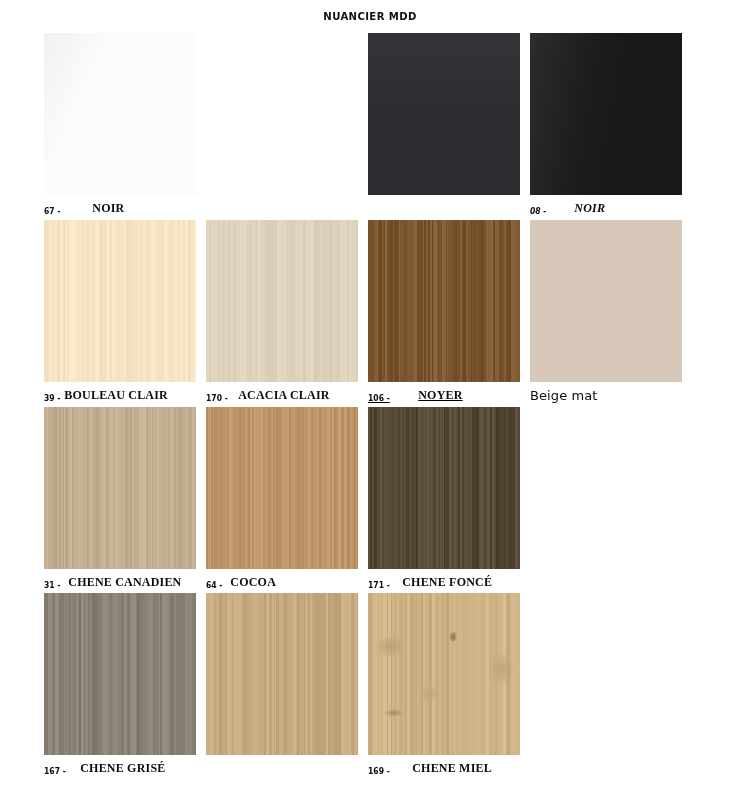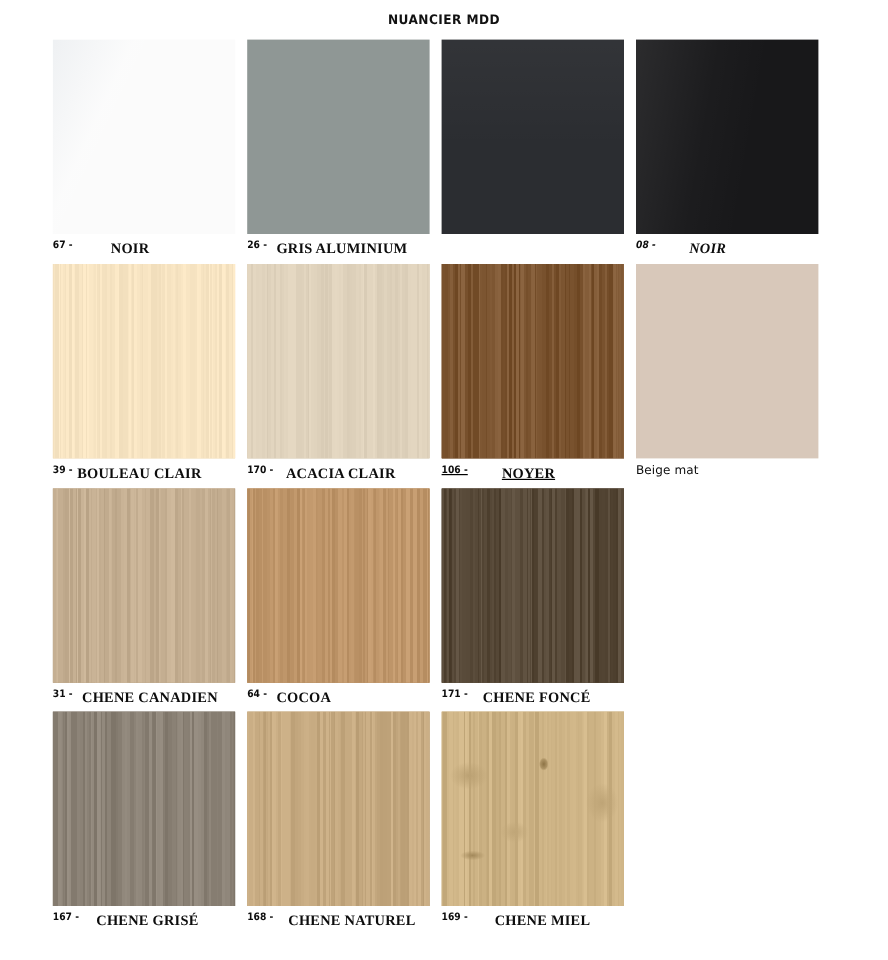--- a/index.html
+++ b/index.html
@@ -56,41 +56,41 @@
   .swatch-chip .grain {
     position: absolute;
     inset: 0;
   }
   .swatch-label {
     margin-top: 5px;
     height: 16px;
     white-space: nowrap;
     color: #0d0d0d;
     display: flex;
-    align-items: flex-start;
+    align-items: flex-end;
   }
   .swatch-code {
     font-family: "DejaVu Sans", sans-serif;
     font-size: 8.5px;
     font-weight: bold;
     letter-spacing: 0px;
     transform: scaleX(0.9);
     transform-origin: left center;
     display: inline-block;
   }
   .swatch-name {
     font-family: "Liberation Serif", "DejaVu Serif", serif;
     font-size: 12px;
     font-weight: bold;
     letter-spacing: 0.2px;
     display: inline-block;
   }
   .swatch-name.plainsans {
     font-family: "DejaVu Sans", sans-serif;
-    font-size: 10px;
+    font-size: 13px;
     font-weight: normal;
     letter-spacing: 0.1px;
   }
 </style>
 </head>
 <body>
 
 <div id="catalog-title">NUANCIER MDD</div>
 
 <div id="swatch-grid">
@@ -98,29 +98,20 @@
       <div class="swatch-cell" style="left: 0px;">
         <div class="swatch-chip" style="background-color: rgb(251, 251, 251); width: 152px; height: 162px;">
           <div class="grain"></div>
           <div class="grain" style="background-image: linear-gradient(115deg, rgba(228, 232, 236, 0.55) 0%, rgba(252, 253, 254, 0.15) 30%, rgba(255, 255, 255, 0) 55%);"></div>
         </div>
         <div class="swatch-label">
           <span class="swatch-code">67 -</span>
           <span class="swatch-name" style="margin-left: 30px;">NOIR</span>
         </div>
       </div>
-      <div class="swatch-cell" style="left: 162px;">
-        <div class="swatch-chip" style="background-color: rgb(143, 151, 149); width: 152px; height: 162px;">
-          <div class="grain"></div>
-        </div>
-        <div class="swatch-label">
-          <span class="swatch-code">26 -</span>
-          <span class="swatch-name" style="margin-left: 6px;">GRIS ALUMINIUM</span>
-        </div>
-      </div>
       <div class="swatch-cell" style="left: 324px;">
         <div class="swatch-chip" style="background-color: rgb(43, 45, 49); width: 152px; height: 162px;">
           <div class="grain"></div>
           <div class="grain" style="background-image: linear-gradient(rgba(255, 255, 255, 0.035) 0%, rgba(255, 255, 255, 0) 55%);"></div>
         </div>
       </div>
       <div class="swatch-cell" style="left: 486px; font-style: italic;">
         <div class="swatch-chip" style="background-color: rgb(24, 24, 26); width: 152px; height: 162px;">
           <div class="grain"></div>
           <div class="grain" style="background-image: linear-gradient(100deg, rgba(255, 255, 255, 0.086) 0%, rgba(255, 255, 255, 0.02) 38%, rgba(255, 255, 255, 0) 62%);"></div>
@@ -203,24 +194,20 @@
           <div class="grain" style="background-image: repeating-linear-gradient(90deg, rgb(132, 123, 111) 0px, rgb(132, 123, 111) 1.64px, rgb(131, 122, 110) 1.64px, rgb(131, 122, 110) 4.33px, rgb(149, 140, 128) 4.33px, rgb(149, 140, 128) 6.72px, rgb(147, 138, 126) 6.72px, rgb(147, 138, 126) 7.62px, rgb(142, 133, 121) 7.62px, rgb(142, 133, 121) 8.23px, rgb(133, 124, 112) 8.23px, rgb(133, 124, 112) 9.1px, rgb(137, 128, 116) 9.1px, rgb(137, 128, 116) 9.75px, rgb(127, 118, 106) 9.75px, rgb(127, 118, 106) 11.46px, rgb(152, 143, 131) 11.46px, rgb(152, 143, 131) 13.3px, rgb(149, 140, 128) 13.3px, rgb(149, 140, 128) 15.4px, rgb(131, 122, 110) 15.4px, rgb(131, 122, 110) 18.36px, rgb(131, 122, 110) 18.36px, rgb(131, 122, 110) 20.1px, rgb(141, 132, 120) 20.1px, rgb(141, 132, 120) 22.43px, rgb(139, 130, 118) 22.43px, rgb(139, 130, 118) 24.79px, rgb(128, 119, 107) 24.79px, rgb(128, 119, 107) 27.24px, rgb(146, 137, 125) 27.24px, rgb(146, 137, 125) 28.49px, rgb(139, 130, 118) 28.49px, rgb(139, 130, 118) 30.39px, rgb(133, 124, 112) 30.39px, rgb(133, 124, 112) 31.76px, rgb(150, 141, 129) 31.76px, rgb(150, 141, 129) 32.61px, rgb(146, 137, 125) 32.61px, rgb(146, 137, 125) 34.55px, rgb(126, 117, 105) 34.55px, rgb(126, 117, 105) 36.74px, rgb(152, 143, 131) 36.74px, rgb(152, 143, 131) 39.3px, rgb(150, 141, 129) 39.3px, rgb(150, 141, 129) 40.2px, rgb(130, 121, 109) 40.2px, rgb(130, 121, 109) 40.92px, rgb(146, 137, 125) 40.92px, rgb(146, 137, 125) 43.53px, rgb(127, 118, 106) 43.53px, rgb(127, 118, 106) 45.4px, rgb(140, 131, 119) 45.4px, rgb(140, 131, 119) 48.18px, rgb(126, 117, 105) 48.18px, rgb(126, 117, 105) 51.11px, rgb(126, 117, 105) 51.11px, rgb(126, 117, 105) 53.03px, rgb(131, 122, 110) 53.03px, rgb(131, 122, 110) 54.51px, rgb(135, 126, 114) 54.51px, rgb(135, 126, 114) 57.51px, rgb(145, 136, 124) 57.51px, rgb(145, 136, 124) 59.75px, rgb(148, 139, 127) 59.75px, rgb(148, 139, 127) 61.47px, rgb(152, 143, 131) 61.47px, rgb(152, 143, 131) 62.23px, rgb(145, 136, 124) 62.23px, rgb(145, 136, 124) 64.55px, rgb(133, 124, 112) 64.55px, rgb(133, 124, 112) 67.73px, rgb(140, 131, 119) 67.73px, rgb(140, 131, 119) 69.13px, rgb(147, 138, 126) 69.13px, rgb(147, 138, 126) 70.72px, rgb(134, 125, 113) 70.72px, rgb(134, 125, 113) 71.36px, rgb(145, 136, 124) 71.36px, rgb(145, 136, 124) 74.02px, rgb(137, 128, 116) 74.02px, rgb(137, 128, 116) 76.12px, rgb(140, 131, 119) 76.12px, rgb(140, 131, 119) 77.22px, rgb(130, 121, 109) 77.22px, rgb(130, 121, 109) 80.42px, rgb(149, 140, 128) 80.42px, rgb(149, 140, 128) 82.69px, rgb(130, 121, 109) 82.69px, rgb(130, 121, 109) 83.64px, rgb(128, 119, 107) 83.64px, rgb(128, 119, 107) 85.94px, rgb(153, 144, 132) 85.94px, rgb(153, 144, 132) 86.87px, rgb(148, 139, 127) 86.87px, rgb(148, 139, 127) 89.27px, rgb(150, 141, 129) 89.27px, rgb(150, 141, 129) 91.73px, rgb(133, 124, 112) 91.73px, rgb(133, 124, 112) 92.36px, rgb(135, 126, 114) 92.36px, rgb(135, 126, 114) 93.45px, rgb(126, 117, 105) 93.45px, rgb(126, 117, 105) 96.17px, rgb(133, 124, 112) 96.17px, rgb(133, 124, 112) 99.13px, rgb(138, 129, 117) 99.13px, rgb(138, 129, 117) 102.28px, rgb(133, 124, 112) 102.28px, rgb(133, 124, 112) 103.38px, rgb(143, 134, 122) 103.38px, rgb(143, 134, 122) 104.65px, rgb(146, 137, 125) 104.65px, rgb(146, 137, 125) 107px, rgb(148, 139, 127) 107px, rgb(148, 139, 127) 108.59px, rgb(128, 119, 107) 108.59px, rgb(128, 119, 107) 109.59px, rgb(137, 128, 116) 109.59px, rgb(137, 128, 116) 112.41px, rgb(136, 127, 115) 112.41px, rgb(136, 127, 115) 114.66px, rgb(153, 144, 132) 114.66px, rgb(153, 144, 132) 116.3px, rgb(128, 119, 107) 116.3px, rgb(128, 119, 107) 117.68px, rgb(151, 142, 130) 117.68px, rgb(151, 142, 130) 120.8px, rgb(148, 139, 127) 120.8px, rgb(148, 139, 127) 123.57px, rgb(144, 135, 123) 123.57px, rgb(144, 135, 123) 126.07px, rgb(128, 119, 107) 126.07px, rgb(128, 119, 107) 128.77px, rgb(135, 126, 114) 128.77px, rgb(135, 126, 114) 130.51px, rgb(144, 135, 123) 130.51px, rgb(144, 135, 123) 131.76px, rgb(134, 125, 113) 131.76px, rgb(134, 125, 113) 134.09px, rgb(134, 125, 113) 134.09px, rgb(134, 125, 113) 137.1px, rgb(137, 128, 116) 137.1px, rgb(137, 128, 116) 137.75px, rgb(134, 125, 113) 137.75px, rgb(134, 125, 113) 140.73px, rgb(147, 138, 126) 140.73px, rgb(147, 138, 126) 143.59px, rgb(143, 134, 122) 143.59px, rgb(143, 134, 122) 145.19px, rgb(144, 135, 123) 145.19px, rgb(144, 135, 123) 148.05px, rgb(133, 124, 112) 148.05px, rgb(133, 124, 112) 149.41px, rgb(138, 129, 117) 149.41px, rgb(138, 129, 117) 150.32px, rgb(133, 124, 112) 150.32px, rgb(133, 124, 112) 151.33px, rgb(126, 117, 105) 151.33px, rgb(126, 117, 105) 153.19px, rgb(146, 137, 125) 153.19px, rgb(146, 137, 125) 155.3px, rgb(130, 121, 109) 155.3px, rgb(130, 121, 109) 158.49px, rgb(139, 130, 118) 158.49px, rgb(139, 130, 118) 160.99px, rgb(140, 131, 119) 160.99px, rgb(140, 131, 119) 161.98px, rgb(151, 142, 130) 161.98px, rgb(151, 142, 130) 163.99px, rgb(133, 124, 112) 163.99px, rgb(133, 124, 112) 166.48px, rgb(127, 118, 106) 166.48px, rgb(127, 118, 106) 167.32px, rgb(147, 138, 126) 167.32px, rgb(147, 138, 126) 168.14px, rgb(149, 140, 128) 168.14px, rgb(149, 140, 128) 169.1px, rgb(134, 125, 113) 169.1px, rgb(134, 125, 113) 171.03px, rgb(133, 124, 112) 171.03px, rgb(133, 124, 112) 172.68px, rgb(140, 131, 119) 172.68px, rgb(140, 131, 119) 174.05px, rgb(148, 139, 127) 174.05px, rgb(148, 139, 127) 175.27px, rgb(146, 137, 125) 175.27px, rgb(146, 137, 125) 178.32px, rgb(134, 125, 113) 178.32px, rgb(134, 125, 113) 181px, rgb(129, 120, 108) 181px, rgb(129, 120, 108) 183.58px, rgb(151, 142, 130) 183.58px, rgb(151, 142, 130) 185.85px, rgb(153, 144, 132) 185.85px, rgb(153, 144, 132) 186.5px, rgb(147, 138, 126) 186.5px, rgb(147, 138, 126) 188.88px, rgb(134, 125, 113) 188.88px, rgb(134, 125, 113) 191.78px, rgb(145, 136, 124) 191.78px, rgb(145, 136, 124) 192.92px, rgb(140, 131, 119) 192.92px, rgb(140, 131, 119) 193.82px, rgb(147, 138, 126) 193.82px, rgb(147, 138, 126) 196.29px, rgb(144, 135, 123) 196.29px, rgb(144, 135, 123) 197.78px, rgb(140, 131, 119) 197.78px, rgb(140, 131, 119) 198.59px, rgb(135, 126, 114) 198.59px, rgb(135, 126, 114) 199.23px, rgb(134, 125, 113) 199.23px, rgb(134, 125, 113) 200.47px, rgb(129, 120, 108) 200.47px, rgb(129, 120, 108) 201.27px, rgb(148, 139, 127) 201.27px, rgb(148, 139, 127) 202.84px, rgb(127, 118, 106) 202.84px, rgb(127, 118, 106) 205.1px), linear-gradient(90deg, rgba(0, 0, 0, 0) 0px, rgb(146, 137, 125) 0px, rgb(146, 137, 125) 16px, rgba(0, 0, 0, 0) 16px, rgb(131, 122, 110) 16px, rgb(131, 122, 110) 36.2px, rgba(0, 0, 0, 0) 36.2px, rgb(129, 120, 108) 36.2px, rgb(129, 120, 108) 68.4px, rgba(0, 0, 0, 0) 68.4px, rgb(129, 120, 108) 68.4px, rgb(129, 120, 108) 107.9px, rgba(0, 0, 0, 0) 107.9px, rgb(138, 129, 117) 107.9px, rgb(138, 129, 117) 144.1px), linear-gradient(rgb(148, 139, 127) 0%, rgb(134, 125, 113) 45%, rgb(144, 135, 123) 72%, rgb(130, 121, 109) 100%);"></div>
         </div>
         <div class="swatch-label">
           <span class="swatch-code">167 -</span>
           <span class="swatch-name" style="margin-left: 12px;">CHENE GRISÉ</span>
         </div>
       </div>
       <div class="swatch-cell" style="left: 162px;">
         <div class="swatch-chip" style="background-color: rgb(196, 168, 127); width: 152px; height: 162px;">
           <div class="grain" style="background-image: repeating-linear-gradient(90deg, rgb(205, 177, 136) 0px, rgb(205, 177, 136) 1.38px, rgb(202, 174, 133) 1.38px, rgb(202, 174, 133) 4.47px, rgb(208, 180, 139) 4.47px, rgb(208, 180, 139) 5.9px, rgb(207, 179, 138) 5.9px, rgb(207, 179, 138) 6.91px, rgb(198, 170, 129) 6.91px, rgb(198, 170, 129) 9.44px, rgb(193, 165, 124) 9.44px, rgb(193, 165, 124) 10.38px, rgb(202, 174, 133) 10.38px, rgb(202, 174, 133) 13.07px, rgb(190, 162, 121) 13.07px, rgb(190, 162, 121) 14.01px, rgb(186, 158, 117) 14.01px, rgb(186, 158, 117) 16.04px, rgb(198, 170, 129) 16.04px, rgb(198, 170, 129) 16.85px, rgb(196, 168, 127) 16.85px, rgb(196, 168, 127) 17.68px, rgb(202, 174, 133) 17.68px, rgb(202, 174, 133) 18.97px, rgb(190, 162, 121) 18.97px, rgb(190, 162, 121) 20.69px, rgb(209, 181, 140) 20.69px, rgb(209, 181, 140) 21.96px, rgb(208, 180, 139) 21.96px, rgb(208, 180, 139) 24.09px, rgb(203, 175, 134) 24.09px, rgb(203, 175, 134) 25.97px, rgb(196, 168, 127) 25.97px, rgb(196, 168, 127) 28.37px, rgb(209, 181, 140) 28.37px, rgb(209, 181, 140) 29.26px, rgb(205, 177, 136) 29.26px, rgb(205, 177, 136) 32.22px, rgb(205, 177, 136) 32.22px, rgb(205, 177, 136) 33.35px, rgb(205, 177, 136) 33.35px, rgb(205, 177, 136) 35.53px, rgb(200, 172, 131) 35.53px, rgb(200, 172, 131) 36.8px, rgb(189, 161, 120) 36.8px, rgb(189, 161, 120) 39.9px, rgb(194, 166, 125) 39.9px, rgb(194, 166, 125) 42.15px, rgb(196, 168, 127) 42.15px, rgb(196, 168, 127) 44.77px, rgb(200, 172, 131) 44.77px, rgb(200, 172, 131) 47.11px, rgb(203, 175, 134) 47.11px, rgb(203, 175, 134) 48.85px, rgb(204, 176, 135) 48.85px, rgb(204, 176, 135) 51.47px, rgb(200, 172, 131) 51.47px, rgb(200, 172, 131) 53.56px, rgb(199, 171, 130) 53.56px, rgb(199, 171, 130) 56.62px, rgb(200, 172, 131) 56.62px, rgb(200, 172, 131) 58.47px, rgb(187, 159, 118) 58.47px, rgb(187, 159, 118) 60.48px, rgb(207, 179, 138) 60.48px, rgb(207, 179, 138) 63.01px, rgb(191, 163, 122) 63.01px, rgb(191, 163, 122) 65.99px, rgb(206, 178, 137) 65.99px, rgb(206, 178, 137) 67.84px, rgb(191, 163, 122) 67.84px, rgb(191, 163, 122) 69.11px, rgb(207, 179, 138) 69.11px, rgb(207, 179, 138) 70.08px, rgb(191, 163, 122) 70.08px, rgb(191, 163, 122) 72.16px, rgb(187, 159, 118) 72.16px, rgb(187, 159, 118) 72.91px, rgb(203, 175, 134) 72.91px, rgb(203, 175, 134) 75.97px, rgb(200, 172, 131) 75.97px, rgb(200, 172, 131) 76.94px, rgb(197, 169, 128) 76.94px, rgb(197, 169, 128) 78.09px, rgb(188, 160, 119) 78.09px, rgb(188, 160, 119) 81.19px, rgb(198, 170, 129) 81.19px, rgb(198, 170, 129) 84.35px, rgb(198, 170, 129) 84.35px, rgb(198, 170, 129) 87.26px, rgb(207, 179, 138) 87.26px, rgb(207, 179, 138) 89.98px, rgb(202, 174, 133) 89.98px, rgb(202, 174, 133) 90.97px, rgb(185, 157, 116) 90.97px, rgb(185, 157, 116) 93.41px, rgb(196, 168, 127) 93.41px, rgb(196, 168, 127) 95.61px, rgb(191, 163, 122) 95.61px, rgb(191, 163, 122) 96.86px, rgb(202, 174, 133) 96.86px, rgb(202, 174, 133) 98.41px, rgb(190, 162, 121) 98.41px, rgb(190, 162, 121) 99.31px, rgb(204, 176, 135) 99.31px, rgb(204, 176, 135) 102.27px, rgb(190, 162, 121) 102.27px, rgb(190, 162, 121) 104.01px, rgb(207, 179, 138) 104.01px, rgb(207, 179, 138) 104.82px, rgb(204, 176, 135) 104.82px, rgb(204, 176, 135) 106.31px, rgb(195, 167, 126) 106.31px, rgb(195, 167, 126) 108.01px, rgb(191, 163, 122) 108.01px, rgb(191, 163, 122) 110.33px, rgb(188, 160, 119) 110.33px, rgb(188, 160, 119) 113.39px, rgb(189, 161, 120) 113.39px, rgb(189, 161, 120) 116.48px, rgb(190, 162, 121) 116.48px, rgb(190, 162, 121) 119.66px, rgb(209, 181, 140) 119.66px, rgb(209, 181, 140) 121.73px, rgb(187, 159, 118) 121.73px, rgb(187, 159, 118) 123.74px, rgb(193, 165, 124) 123.74px, rgb(193, 165, 124) 125.54px, rgb(198, 170, 129) 125.54px, rgb(198, 170, 129) 127.4px, rgb(190, 162, 121) 127.4px, rgb(190, 162, 121) 128.39px, rgb(187, 159, 118) 128.39px, rgb(187, 159, 118) 131.59px, rgb(188, 160, 119) 131.59px, rgb(188, 160, 119) 132.81px, rgb(186, 158, 117) 132.81px, rgb(186, 158, 117) 134.61px, rgb(207, 179, 138) 134.61px, rgb(207, 179, 138) 137.55px, rgb(204, 176, 135) 137.55px, rgb(204, 176, 135) 138.77px, rgb(208, 180, 139) 138.77px, rgb(208, 180, 139) 139.56px, rgb(209, 181, 140) 139.56px, rgb(209, 181, 140) 140.69px, rgb(199, 171, 130) 140.69px, rgb(199, 171, 130) 142.48px, rgb(208, 180, 139) 142.48px, rgb(208, 180, 139) 145.21px, rgb(193, 165, 124) 145.21px, rgb(193, 165, 124) 146.83px, rgb(186, 158, 117) 146.83px, rgb(186, 158, 117) 147.52px, rgb(206, 178, 137) 147.52px, rgb(206, 178, 137) 149.35px, rgb(203, 175, 134) 149.35px, rgb(203, 175, 134) 151.21px, rgb(190, 162, 121) 151.21px, rgb(190, 162, 121) 152.77px, rgb(189, 161, 120) 152.77px, rgb(189, 161, 120) 153.68px, rgb(200, 172, 131) 153.68px, rgb(200, 172, 131) 155.08px, rgb(191, 163, 122) 155.08px, rgb(191, 163, 122) 158.18px, rgb(194, 166, 125) 158.18px, rgb(194, 166, 125) 160.96px, rgb(186, 158, 117) 160.96px, rgb(186, 158, 117) 164.1px, rgb(197, 169, 128) 164.1px, rgb(197, 169, 128) 164.86px, rgb(204, 176, 135) 164.86px, rgb(204, 176, 135) 165.95px, rgb(207, 179, 138) 165.95px, rgb(207, 179, 138) 167.86px, rgb(189, 161, 120) 167.86px, rgb(189, 161, 120) 169.35px, rgb(204, 176, 135) 169.35px, rgb(204, 176, 135) 171.66px), linear-gradient(90deg, rgba(0, 0, 0, 0) 0px, rgb(203, 175, 134) 0px, rgb(203, 175, 134) 18.8px, rgba(0, 0, 0, 0) 18.8px, rgb(201, 173, 132) 18.8px, rgb(201, 173, 132) 33.6px, rgba(0, 0, 0, 0) 33.6px, rgb(202, 174, 133) 33.6px, rgb(202, 174, 133) 50.6px, rgba(0, 0, 0, 0) 50.6px, rgb(200, 172, 131) 50.6px, rgb(200, 172, 131) 88.3px, rgba(0, 0, 0, 0) 88.3px, rgb(190, 162, 121) 88.3px, rgb(190, 162, 121) 115.5px, rgba(0, 0, 0, 0) 115.5px, rgb(201, 173, 132) 115.5px, rgb(201, 173, 132) 137.8px), linear-gradient(rgb(206, 178, 137) 0%, rgb(192, 164, 123) 45%, rgb(202, 174, 133) 72%, rgb(188, 160, 119) 100%);"></div>
-        </div>
-        <div class="swatch-label">
-          <span class="swatch-code">168 -</span>
-          <span class="swatch-name" style="margin-left: 10px;">CHENE NATUREL</span>
         </div>
       </div>
       <div class="swatch-cell" style="left: 324px;">
         <div class="swatch-chip" style="background-color: rgb(203, 177, 131); width: 152px; height: 162px;">
           <div class="grain" style="background-image: repeating-linear-gradient(90deg, rgb(202, 176, 130) 0px, rgb(202, 176, 130) 1.12px, rgb(193, 167, 121) 1.12px, rgb(193, 167, 121) 4.31px, rgb(208, 182, 136) 4.31px, rgb(208, 182, 136) 6.5px, rgb(212, 186, 140) 6.5px, rgb(212, 186, 140) 9.2px, rgb(205, 179, 133) 9.2px, rgb(205, 179, 133) 10.02px, rgb(210, 184, 138) 10.02px, rgb(210, 184, 138) 11.78px, rgb(208, 182, 136) 11.78px, rgb(208, 182, 136) 12.81px, rgb(207, 181, 135) 12.81px, rgb(207, 181, 135) 14.68px, rgb(215, 189, 143) 14.68px, rgb(215, 189, 143) 16.26px, rgb(215, 189, 143) 16.26px, rgb(215, 189, 143) 19.04px, rgb(191, 165, 119) 19.04px, rgb(191, 165, 119) 19.91px, rgb(217, 191, 145) 19.91px, rgb(217, 191, 145) 21.11px, rgb(214, 188, 142) 21.11px, rgb(214, 188, 142) 23.06px, rgb(191, 165, 119) 23.06px, rgb(191, 165, 119) 24.23px, rgb(207, 181, 135) 24.23px, rgb(207, 181, 135) 26.39px, rgb(199, 173, 127) 26.39px, rgb(199, 173, 127) 27.77px, rgb(206, 180, 134) 27.77px, rgb(206, 180, 134) 30.12px, rgb(213, 187, 141) 30.12px, rgb(213, 187, 141) 31.08px, rgb(199, 173, 127) 31.08px, rgb(199, 173, 127) 32.92px, rgb(198, 172, 126) 32.92px, rgb(198, 172, 126) 34.04px, rgb(203, 177, 131) 34.04px, rgb(203, 177, 131) 37.12px, rgb(198, 172, 126) 37.12px, rgb(198, 172, 126) 37.9px, rgb(193, 167, 121) 37.9px, rgb(193, 167, 121) 39.1px, rgb(214, 188, 142) 39.1px, rgb(214, 188, 142) 42.21px, rgb(193, 167, 121) 42.21px, rgb(193, 167, 121) 45.25px, rgb(200, 174, 128) 45.25px, rgb(200, 174, 128) 47.82px, rgb(194, 168, 122) 47.82px, rgb(194, 168, 122) 49.21px, rgb(208, 182, 136) 49.21px, rgb(208, 182, 136) 49.82px, rgb(204, 178, 132) 49.82px, rgb(204, 178, 132) 52.86px, rgb(193, 167, 121) 52.86px, rgb(193, 167, 121) 54.67px, rgb(212, 186, 140) 54.67px, rgb(212, 186, 140) 56.75px, rgb(204, 178, 132) 56.75px, rgb(204, 178, 132) 59.07px, rgb(203, 177, 131) 59.07px, rgb(203, 177, 131) 61.35px, rgb(194, 168, 122) 61.35px, rgb(194, 168, 122) 63.73px, rgb(214, 188, 142) 63.73px, rgb(214, 188, 142) 65.91px, rgb(217, 191, 145) 65.91px, rgb(217, 191, 145) 66.85px, rgb(216, 190, 144) 66.85px, rgb(216, 190, 144) 67.46px, rgb(199, 173, 127) 67.46px, rgb(199, 173, 127) 70.62px, rgb(208, 182, 136) 70.62px, rgb(208, 182, 136) 72.93px, rgb(199, 173, 127) 72.93px, rgb(199, 173, 127) 75.78px, rgb(200, 174, 128) 75.78px, rgb(200, 174, 128) 76.9px, rgb(210, 184, 138) 76.9px, rgb(210, 184, 138) 77.71px, rgb(192, 166, 120) 77.71px, rgb(192, 166, 120) 80.76px, rgb(208, 182, 136) 80.76px, rgb(208, 182, 136) 81.82px, rgb(207, 181, 135) 81.82px, rgb(207, 181, 135) 83.58px, rgb(202, 176, 130) 83.58px, rgb(202, 176, 130) 85.16px, rgb(208, 182, 136) 85.16px, rgb(208, 182, 136) 87.23px, rgb(211, 185, 139) 87.23px, rgb(211, 185, 139) 88.04px, rgb(204, 178, 132) 88.04px, rgb(204, 178, 132) 89.91px, rgb(208, 182, 136) 89.91px, rgb(208, 182, 136) 90.88px, rgb(204, 178, 132) 90.88px, rgb(204, 178, 132) 91.76px, rgb(206, 180, 134) 91.76px, rgb(206, 180, 134) 94.74px, rgb(201, 175, 129) 94.74px, rgb(201, 175, 129) 96.58px, rgb(208, 182, 136) 96.58px, rgb(208, 182, 136) 97.24px, rgb(208, 182, 136) 97.24px, rgb(208, 182, 136) 97.84px, rgb(203, 177, 131) 97.84px, rgb(203, 177, 131) 100.38px, rgb(206, 180, 134) 100.38px, rgb(206, 180, 134) 102.67px, rgb(210, 184, 138) 102.67px, rgb(210, 184, 138) 104.58px, rgb(204, 178, 132) 104.58px, rgb(204, 178, 132) 106.64px, rgb(209, 183, 137) 106.64px, rgb(209, 183, 137) 109.83px, rgb(210, 184, 138) 109.83px, rgb(210, 184, 138) 111.68px, rgb(206, 180, 134) 111.68px, rgb(206, 180, 134) 113.73px, rgb(203, 177, 131) 113.73px, rgb(203, 177, 131) 114.9px, rgb(205, 179, 133) 114.9px, rgb(205, 179, 133) 116.97px, rgb(209, 183, 137) 116.97px, rgb(209, 183, 137) 117.84px, rgb(212, 186, 140) 117.84px, rgb(212, 186, 140) 118.48px, rgb(216, 190, 144) 118.48px, rgb(216, 190, 144) 120.78px, rgb(201, 175, 129) 120.78px, rgb(201, 175, 129) 123.02px, rgb(204, 178, 132) 123.02px, rgb(204, 178, 132) 126.07px, rgb(204, 178, 132) 126.07px, rgb(204, 178, 132) 126.96px, rgb(199, 173, 127) 126.96px, rgb(199, 173, 127) 128.78px, rgb(205, 179, 133) 128.78px, rgb(205, 179, 133) 130.42px, rgb(206, 180, 134) 130.42px, rgb(206, 180, 134) 132.52px, rgb(210, 184, 138) 132.52px, rgb(210, 184, 138) 135.49px, rgb(217, 191, 145) 135.49px, rgb(217, 191, 145) 137.98px), linear-gradient(90deg, rgba(0, 0, 0, 0) 0px, rgb(209, 183, 137) 0px, rgb(209, 183, 137) 38.3px, rgba(0, 0, 0, 0) 38.3px, rgb(211, 185, 139) 38.3px, rgb(211, 185, 139) 58.6px, rgba(0, 0, 0, 0) 58.6px, rgb(212, 186, 140) 58.6px, rgb(212, 186, 140) 96px, rgba(0, 0, 0, 0) 96px, rgb(202, 176, 130) 96px, rgb(202, 176, 130) 122.8px, rgba(0, 0, 0, 0) 122.8px, rgb(200, 174, 128) 122.8px, rgb(200, 174, 128) 161px), linear-gradient(rgb(213, 187, 141) 0%, rgb(199, 173, 127) 45%, rgb(209, 183, 137) 72%, rgb(195, 169, 123) 100%);"></div>
           <div class="grain" style="background-image: radial-gradient(5px 7px at 56% 27%, rgb(141, 115, 69) 0%, rgb(173, 147, 101) 55%, rgba(0, 0, 0, 0) 78%), radial-gradient(13px 5px at 17% 74%, rgb(163, 137, 91) 0%, rgba(0, 0, 0, 0) 80%), radial-gradient(22px 16px at 15% 33%, rgb(187, 161, 115) 0%, rgba(0, 0, 0, 0) 72%), radial-gradient(18px 22px at 88% 47%, rgb(190, 164, 118) 0%, rgba(0, 0, 0, 0) 75%), radial-gradient(16px 12px at 40% 62%, rgb(192, 166, 120) 0%, rgba(0, 0, 0, 0) 74%);"></div>
         </div>
         <div class="swatch-label">
           <span class="swatch-code">169 -</span>
           <span class="swatch-name" style="margin-left: 20px;">CHENE MIEL</span>

